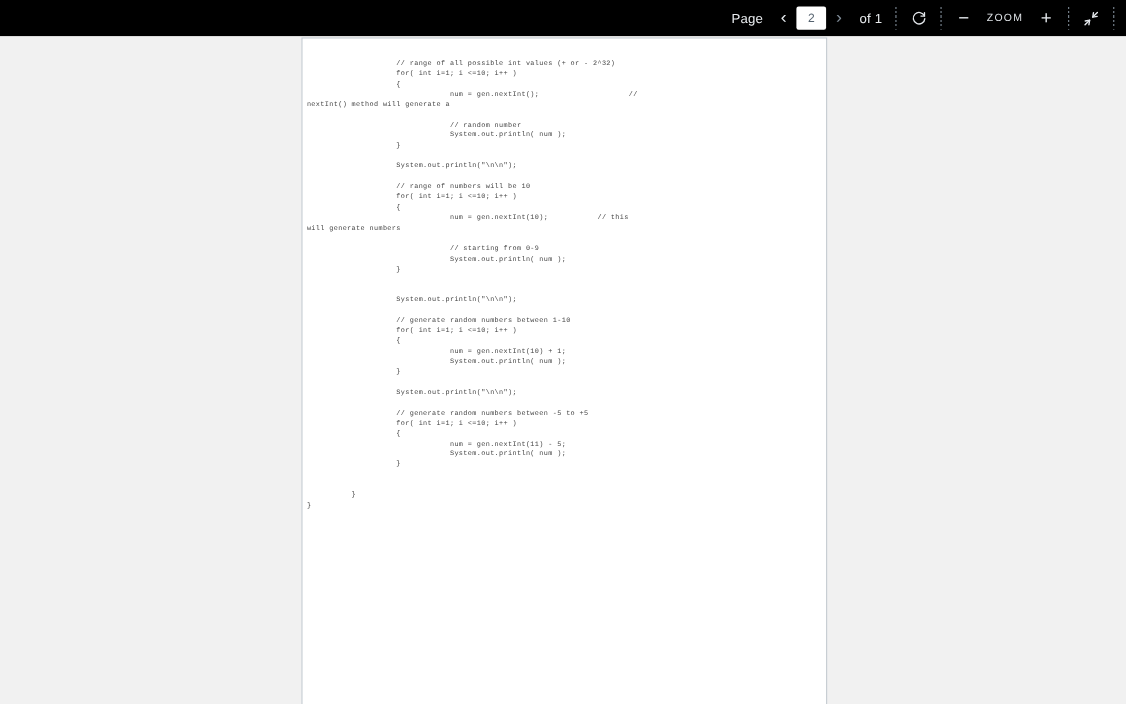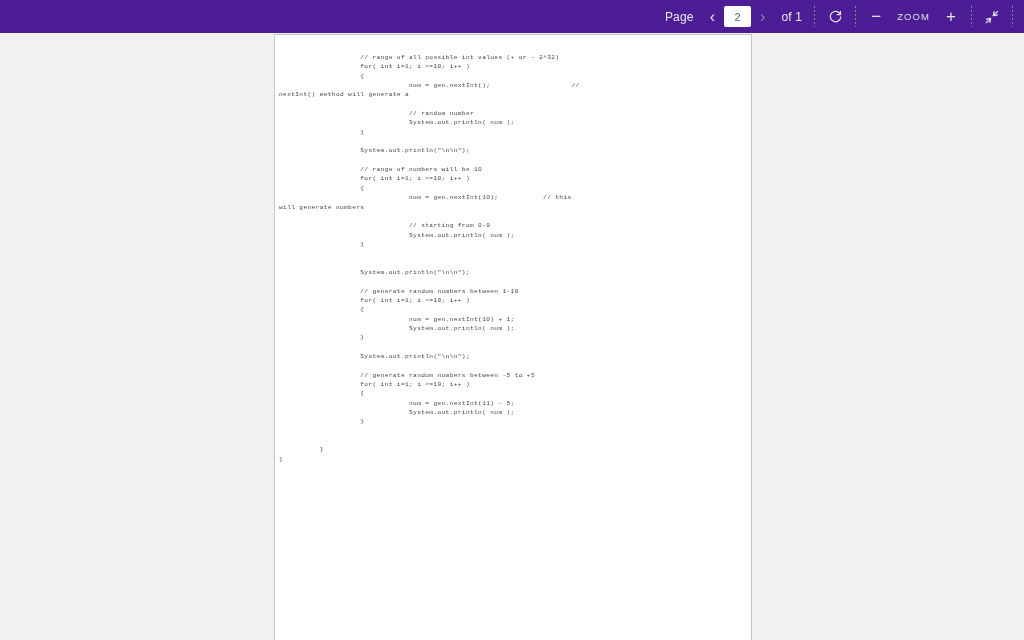--- a/index.html
+++ b/index.html
@@ -13,21 +13,21 @@
     font-family: "Liberation Sans", sans-serif;
     overflow: hidden;
   }
 
   
   .toolbar {
     position: absolute;
     top: 0; left: 0;
     width: 1024px;
     height: 33px;
-    background: #4c1d95;
+    background: #000000;
     display: flex;
     align-items: center;
     justify-content: flex-end;
     box-sizing: border-box;
     padding-right: 6px;
     user-select: none;
   }
   .tb-group {
     display: flex;
     align-items: center;

